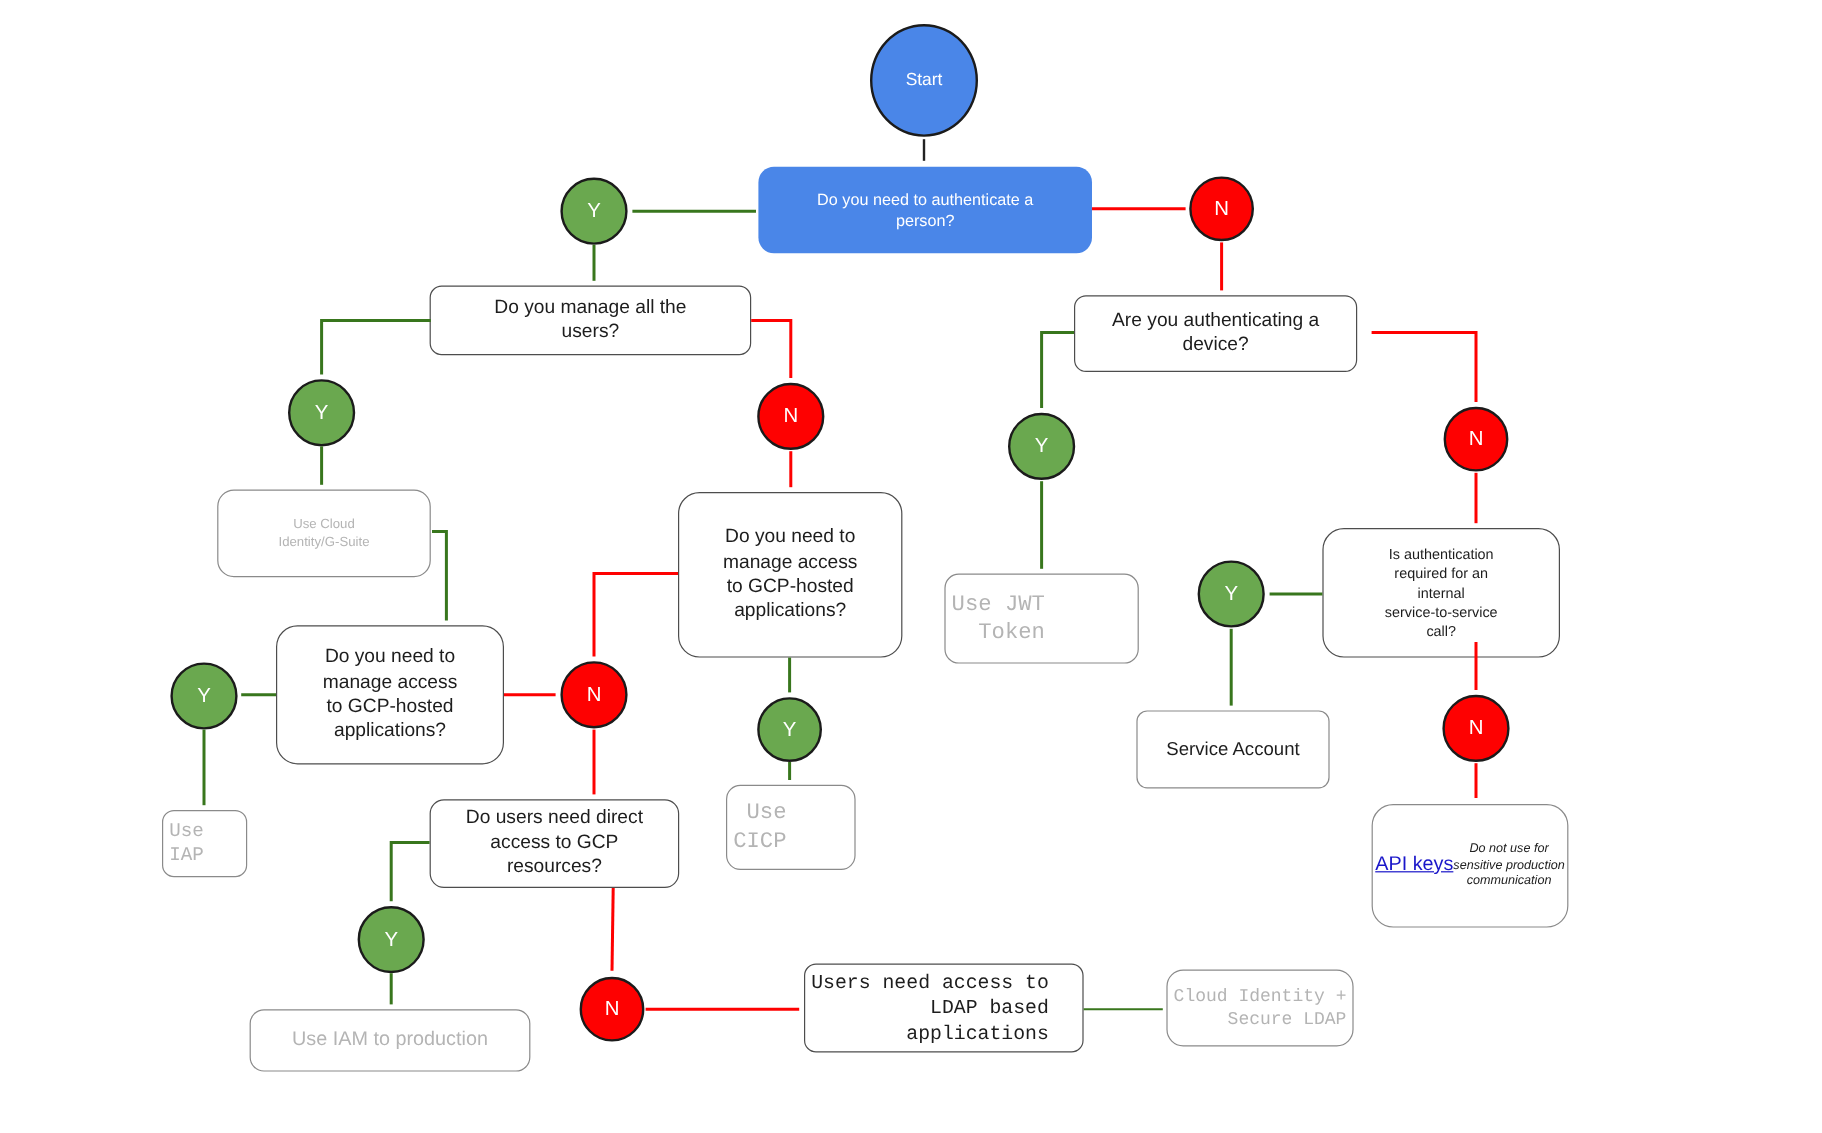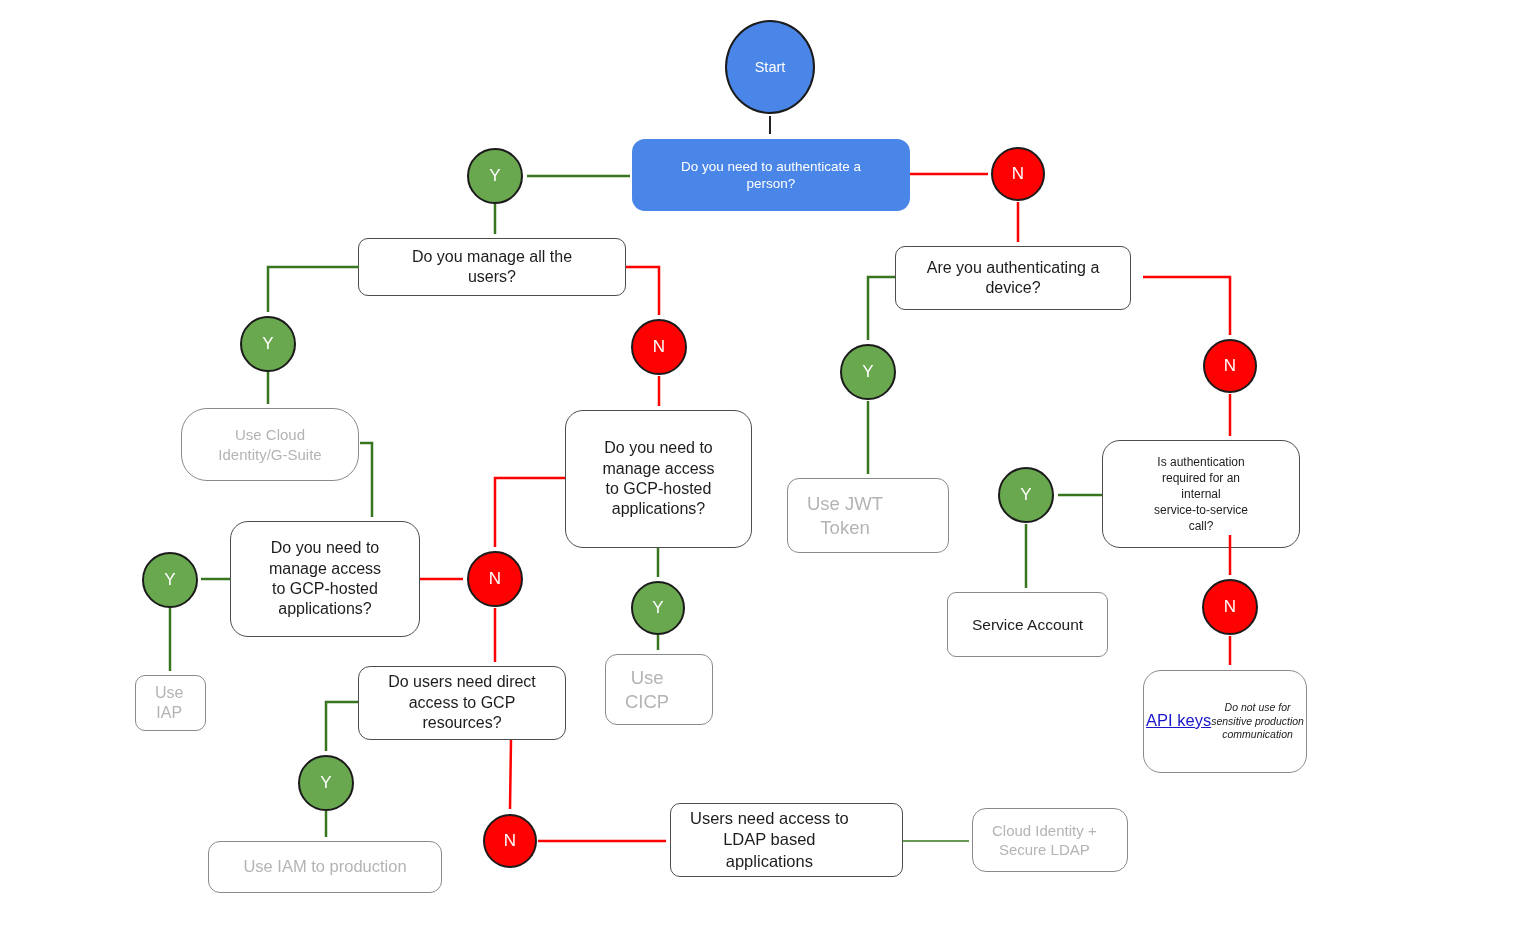--- a/index.html
+++ b/index.html
@@ -11,38 +11,38 @@
     position:absolute;box-sizing:border-box;display:flex;align-items:center;justify-content:center;
     text-align:center;white-space:pre-line;line-height:1.28;z-index:1;background:#ffffff;
   }
   .qbox{
     border:1.6px solid #4d4d4d;border-radius:14px;color:#1d1d1d;font-size:16px;
   }
   .rbox{
     border:1.6px solid #8a8a8a;border-radius:12px;color:#b4b4b4;font-size:16px;
   }
   .rbox.dark{color:#1d1d1d;}
-  .ta-l{justify-content:flex-start;text-align:center;padding-left:19px;}
+  .ta-l{justify-content:flex-start;text-align:right;padding-left:5px;font-family:Liberation Mono, monospace;}
   .blue{
     background:#4a86e8;border:none;border-radius:13px;color:#ffffff;font-size:13.5px;
   }
   .circle{
     position:absolute;box-sizing:border-box;border-radius:50%;border:2px solid #1b1b1b;
     display:flex;align-items:center;justify-content:center;color:#ffffff;font-size:17px;z-index:1;
   }
   .circle.yes{background:#6aa84f;}
   .circle.no{background:#fe0101;}
   .ellipse{
     position:absolute;box-sizing:border-box;border-radius:50%;border:2px solid #1b1b1b;
     background:#4a86e8;color:#ffffff;font-size:14.5px;display:flex;align-items:center;justify-content:center;z-index:1;
   }
   #q1{font-size:13.5px;}
   #q8{font-size:12px;line-height:1.35;border-radius:18px;}
   #q3,#q4{border-radius:18px;}
-  #r1{font-size:15px;border-radius:26px;}
+  #r1{font-size:11px;border-radius:14px;}
   #r3,#r6{font-size:18.5px;}
   #r5{font-size:15px;border-radius:14px;}
   #q6{font-size:16.5px;}
   #r4{font-size:16.5px;}
   #r7{font-size:15.5px;border-radius:9px;}
   #r2{border-radius:10px;}
   #q2,#q7,#q6{border-radius:10px;}
   #q5{border-radius:12px;}
   #r8{border-radius:18px;padding:6px 0;}
   .api-link{color:#1a16c9;text-decoration:underline;font-size:16.5px;cursor:pointer;margin-bottom:2px;}

